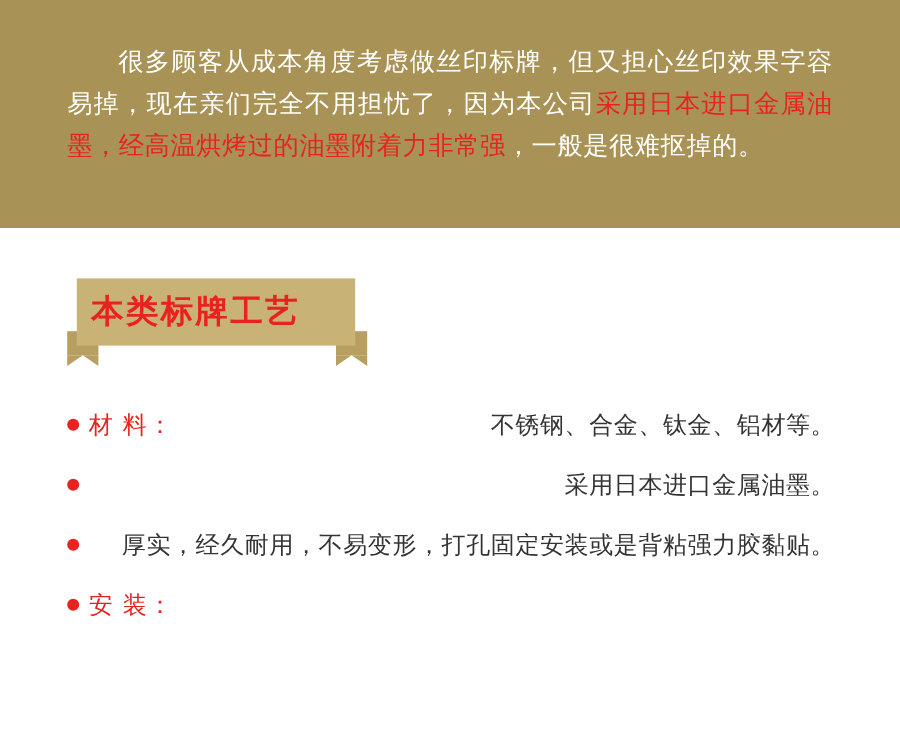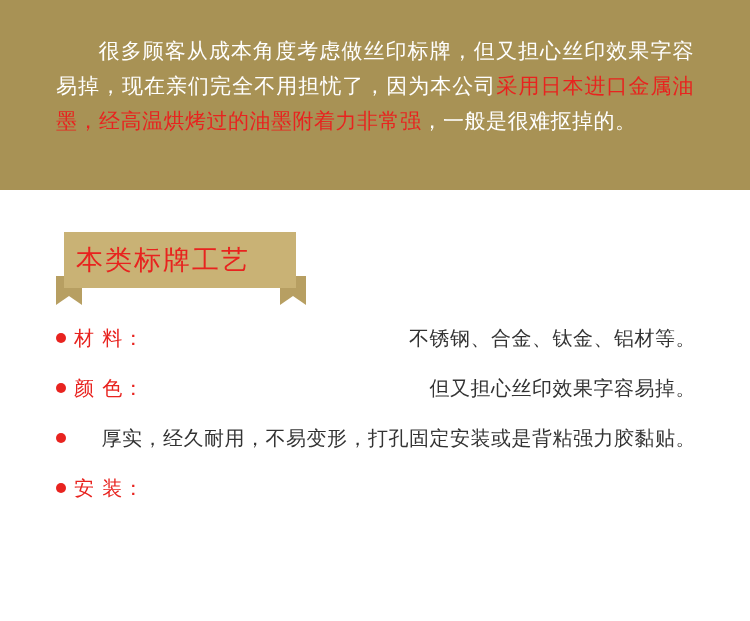--- a/index.html
+++ b/index.html
@@ -63,21 +63,21 @@
     top: 0;
     width: 232px;
     height: 56px;
     background: #c9b275;
   }
   .title-text {
     position: absolute;
     left: 20px;
     top: 6px;
     font-size: 27px;
-    font-weight: normal;
+    font-weight: bold;
     color: #e8231f;
     letter-spacing: 2px;
     line-height: 44px;
     white-space: nowrap;
   }
   
   .ribbon-left {
     position: absolute;
     left: 0;
     top: 44px;
@@ -113,21 +113,21 @@
     border-right: 13px solid #b79f62;
     border-bottom: 9px solid transparent;
     width: 0;
     height: 0;
   }
 
   
   .spec-list {
     position: absolute;
     left: 56px;
-    top: 324px;
+    top: 340px;
     width: 640px;
   }
   .spec-row {
     display: flex;
     align-items: flex-start;
     margin-bottom: 21px;
   }
   .bullet {
     flex: 0 0 auto;
     width: 10px;
@@ -179,22 +179,21 @@
   <div class="spec-list">
 
     <div class="spec-row">
       <span class="bullet"></span>
       <span class="spec-label">材 料：</span>
       <span class="spec-value">不锈钢、合金、钛金、铝材等。</span>
     </div>
 
     <div class="spec-row">
       <span class="bullet"></span>
-      <span class="spec-label">颜 色：</span>
-      <span class="spec-value">但又担心丝印效果字容易掉。</span>
+      <span class="spec-value">采用日本进口金属油墨。</span>
     </div>
 
     <div class="spec-row">
       <span class="bullet"></span>
       <span class="spec-value wrap">厚实，经久耐用，不易变形，打孔固定安装或是背粘强力胶黏贴。</span>
     </div>
 
     <div class="spec-row">
       <span class="bullet"></span>
       <span class="spec-label">安 装：</span>

